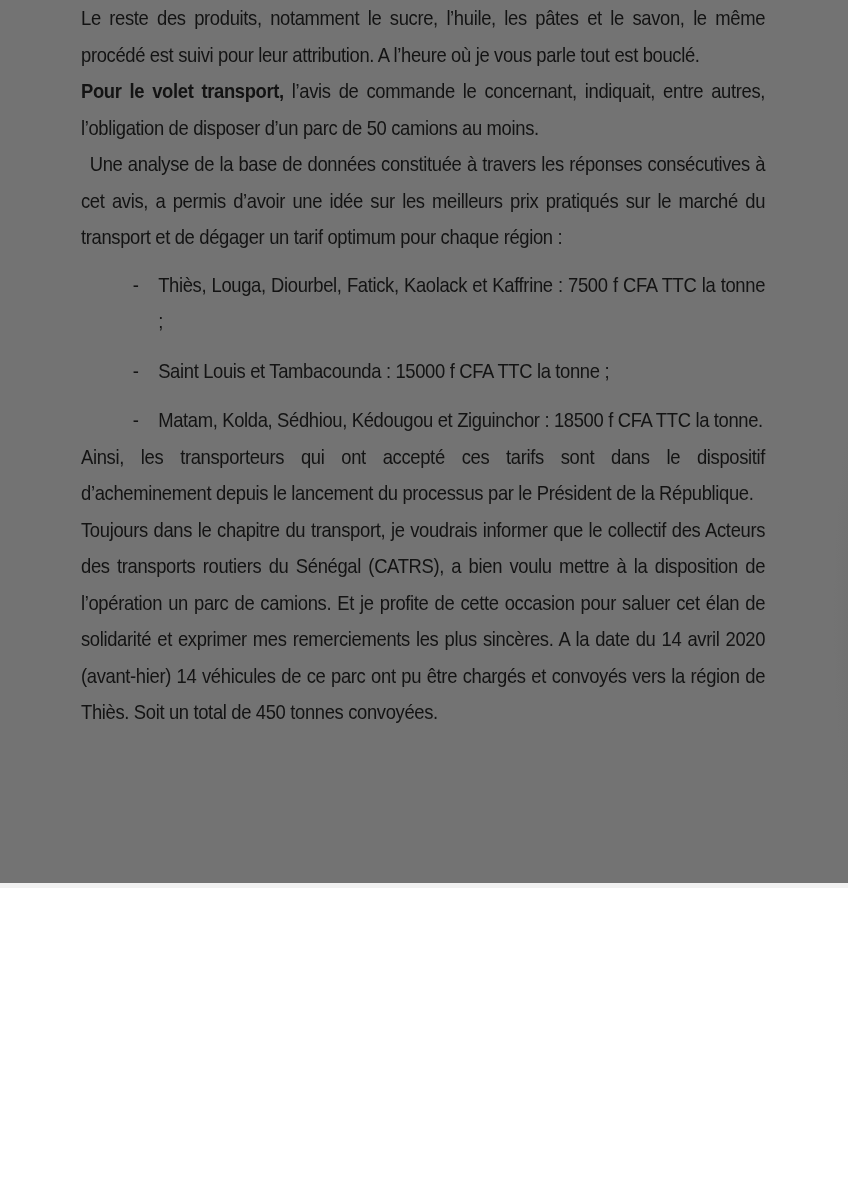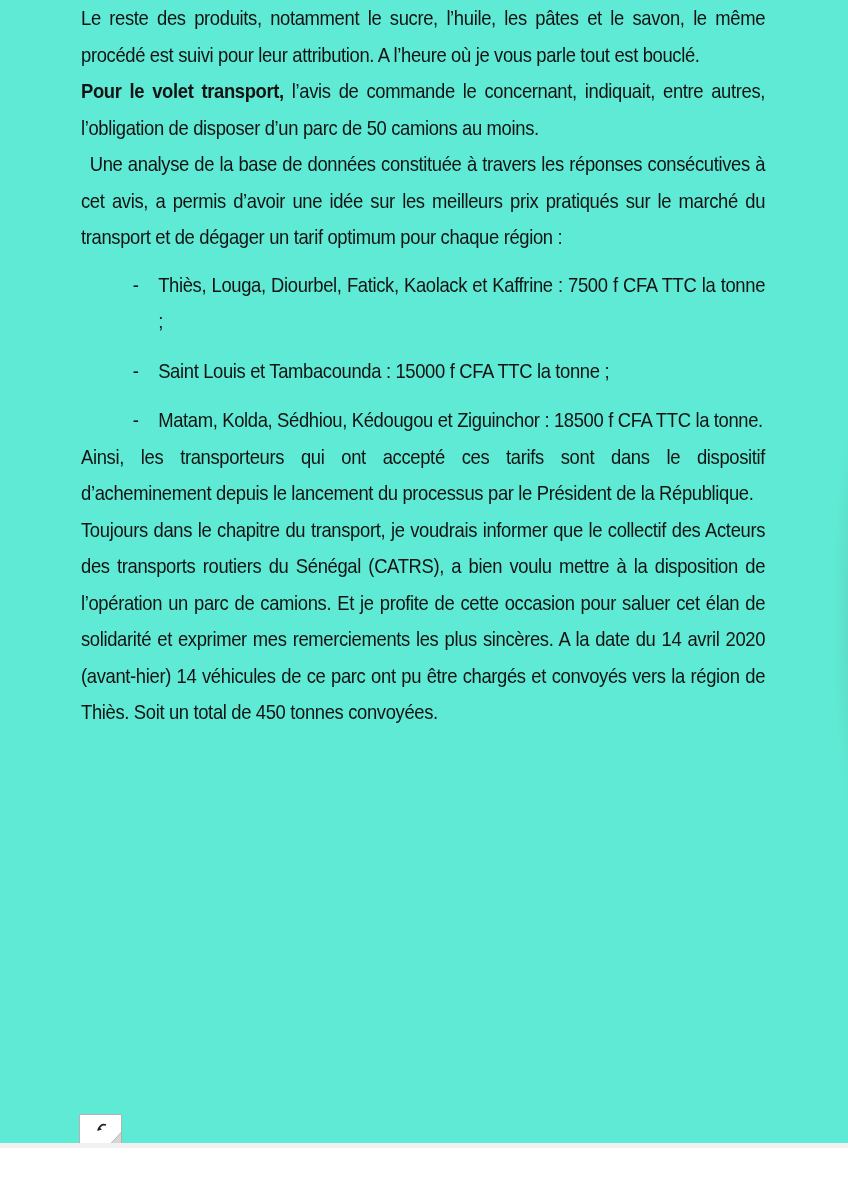--- a/index.html
+++ b/index.html
@@ -1,19 +1,19 @@
 <!DOCTYPE html>
 <html><head>
 <meta charset="utf-8">
 <style>
   html,body{margin:0;padding:0;background:#ffffff;}
   .page{
     position:relative;
-    width:848px;height:1148px;
-    background:#5eead4;
+    width:848px;height:888px;
+    background:#737373;
     overflow:hidden;
     font-family:"Liberation Sans","DejaVu Sans",sans-serif;
     color:#131313;
   }
   
   .content{
     position:absolute;
     left:81px;top:0;
     width:780px;
     transform:scaleX(0.877);

